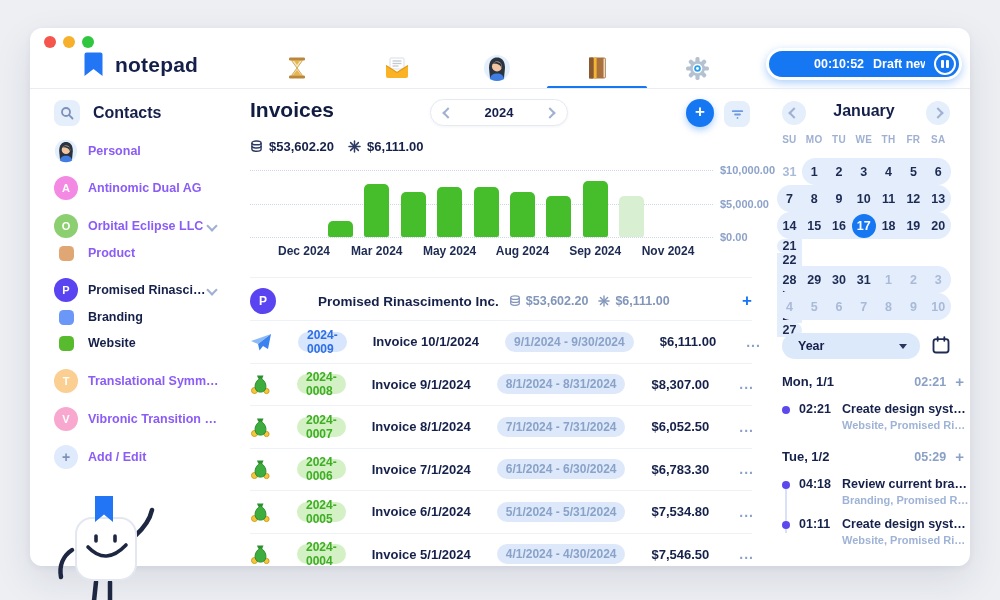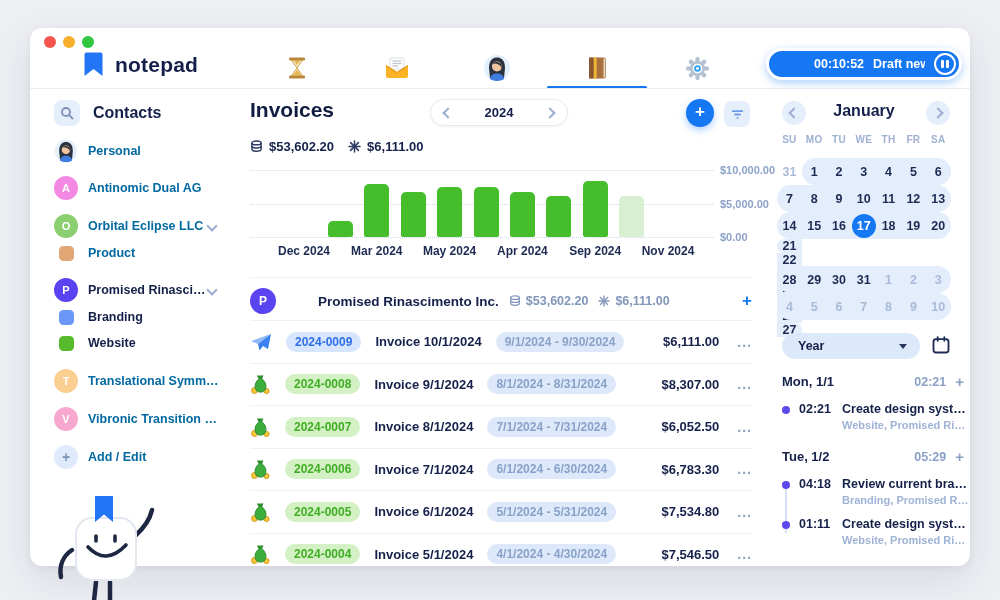--- a/index.html
+++ b/index.html
@@ -26,21 +26,21 @@
     display:flex;align-items:center;justify-content:center;gap:2.5px;flex:none;cursor:pointer;}
   .pause-btn i{display:block;width:2.5px;height:8px;background:#fff;border-radius:1px;}
   
   .sb-head{position:absolute;left:24px;top:72px;display:flex;align-items:center;gap:13px;}
   .sb-search{width:26px;height:26px;border-radius:8px;background:#e5eefb;display:flex;align-items:center;justify-content:center;cursor:pointer;}
   .sb-title{font-size:16px;font-weight:800;color:#15204a;}
   .sb-item{position:absolute;left:24px;width:170px;height:26px;display:flex;align-items:center;cursor:pointer;}
   .sb-ic{width:24px;height:24px;border-radius:50%;display:flex;align-items:center;justify-content:center;
     color:#fff;font-size:11px;font-weight:800;flex:none;}
   .sb-swatch{width:15px;height:15px;border-radius:4.5px;margin:0 4.5px;flex:none;}
-  .sb-label{margin-left:10px;font-size:12.5px;font-weight:700;color:#0369a1;white-space:nowrap;
+  .sb-label{margin-left:10px;font-size:12.5px;font-weight:700;color:#8b5cf6;white-space:nowrap;
     overflow:hidden;text-overflow:ellipsis;flex:1;}
   .sb-item.active .sb-label{color:#15204a;}
   .chev{width:6px;height:6px;border-right:2px solid #9fb0d2;border-bottom:2px solid #9fb0d2;display:inline-block;}
   .chev.down{transform:rotate(45deg);}
   .chev.left{transform:rotate(135deg);}
   .chev.right{transform:rotate(-45deg);}
   .sb-chev{margin-right:8px;}
   
   .main-title{position:absolute;left:220px;top:70px;font-size:21px;font-weight:800;color:#101c40;}
   .year-pill{position:absolute;left:400px;top:71px;width:138px;height:27px;background:#fff;border:1px solid #e5eaf2;
@@ -62,21 +62,21 @@
   .mdiv{position:absolute;left:220px;width:502px;height:1px;background:#eef1f7;}
   
   .crow{position:absolute;left:220px;top:254px;width:502px;height:38px;display:flex;align-items:center;gap:10px;}
   .crow-av{width:26px;height:26px;border-radius:50%;display:flex;align-items:center;justify-content:center;
     color:#fff;font-size:12px;font-weight:800;}
   .crow-name{font-size:13.5px;font-weight:800;color:#15214a;padding-left:32px;}
   .crow-pair{display:flex;align-items:center;gap:5px;color:#8296ba;font-size:12.5px;font-weight:700;}
   .crow-plus{margin-left:auto;color:#1677f3;font-size:17px;font-weight:700;cursor:pointer;}
   
   .rows{position:absolute;left:220px;top:293px;width:502px;}
-  .irow{height:41.5px;display:flex;align-items:center;gap:14px;border-bottom:1px solid #eef1f7;cursor:pointer;}
+  .irow{height:41.5px;display:flex;align-items:center;gap:26px;border-bottom:1px solid #eef1f7;cursor:pointer;}
   .irow:last-child{border-bottom:none;}
   .badge{height:20px;padding:0 9px;border-radius:10px;font-size:12px;font-weight:800;display:flex;align-items:center;}
   .badge.blue{background:#d7e6fc;color:#2f6fe6;}
   .badge.green{background:#d4f1c6;color:#3fae24;}
   .ititle{font-size:13px;font-weight:800;color:#15214a;white-space:nowrap;}
   .period{height:20px;padding:0 9px;border-radius:10px;background:#dde9fb;color:#8aa2c8;font-size:12px;font-weight:700;
     display:flex;align-items:center;white-space:nowrap;}
   .iamount{margin-left:auto;font-size:13px;font-weight:800;color:#15214a;}
   .idots{color:#8aa0c6;font-size:14px;font-weight:800;letter-spacing:1px;cursor:pointer;margin-left:4px;}
   
@@ -344,21 +344,21 @@
       <div class="bar" style="left: 370.7px; top: 163.775px; height: 45.225px; background: rgb(70, 189, 42);"></div>
       <div class="bar" style="left: 407.1px; top: 159.085px; height: 49.915px; background: rgb(70, 189, 42);"></div>
       <div class="bar" style="left: 443.5px; top: 159.219px; height: 49.781px; background: rgb(70, 189, 42);"></div>
       <div class="bar" style="left: 479.9px; top: 163.574px; height: 45.426px; background: rgb(70, 189, 42);"></div>
       <div class="bar" style="left: 516.3px; top: 168.465px; height: 40.535px; background: rgb(70, 189, 42);"></div>
       <div class="bar" style="left: 552.7px; top: 153.39px; height: 55.61px; background: rgb(70, 189, 42);"></div>
       <div class="bar" style="left: 589.1px; top: 168.056px; height: 40.9437px; background: rgb(217, 239, 210);"></div>
       <div class="xlab" style="left: 274px;">Dec 2024</div>
       <div class="xlab" style="left: 346.8px;">Mar 2024</div>
       <div class="xlab" style="left: 419.6px;">May 2024</div>
-      <div class="xlab" style="left: 492.4px;">Apr 2024</div>
+      <div class="xlab" style="left: 492.4px;">Aug 2024</div>
       <div class="xlab" style="left: 565.2px;">Sep 2024</div>
       <div class="xlab" style="left: 638px;">Nov 2024</div>
     </div>
 
   <div class="mdiv" style="top:249px"></div>
   <div class="crow">
     <span class="crow-av" id="crow-av" style="background: rgb(90, 67, 240);">P</span>
     <span class="crow-name">Promised Rinascimento Inc.</span>
     <span class="crow-pair">
       <span class="icn">

